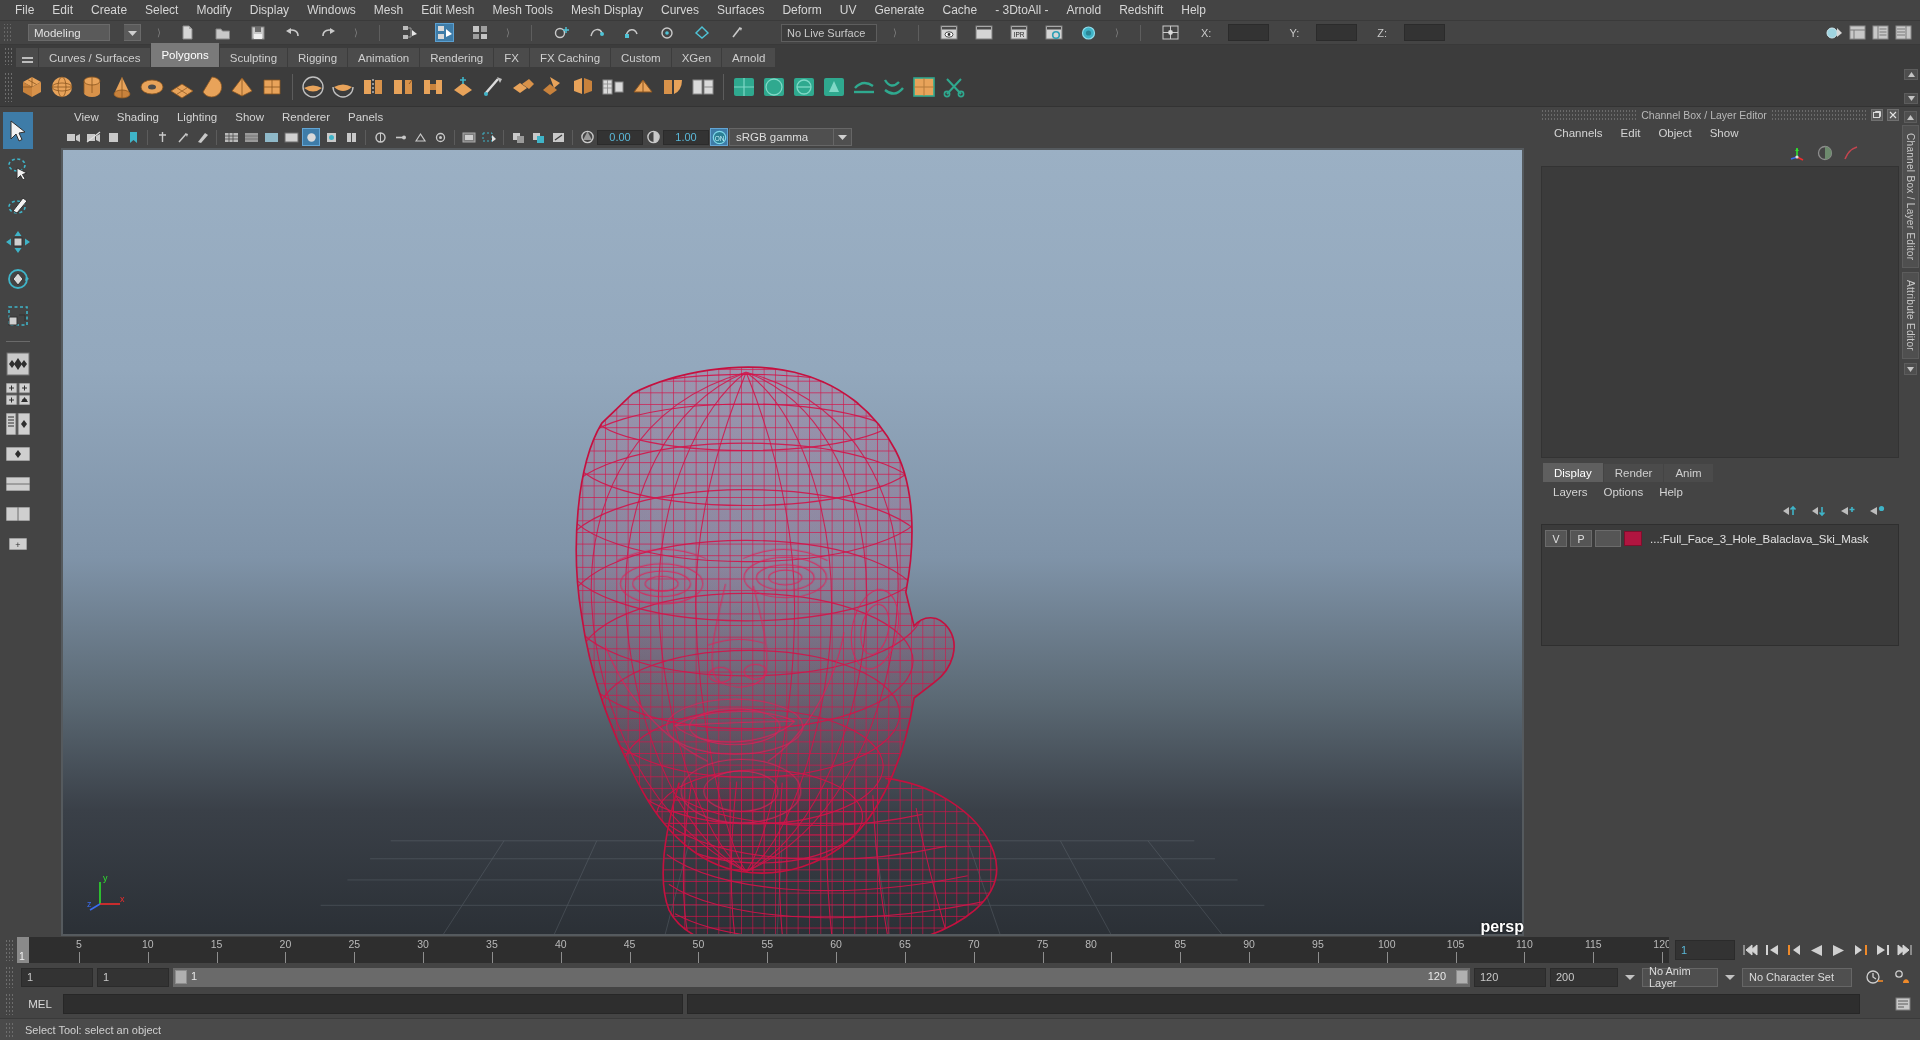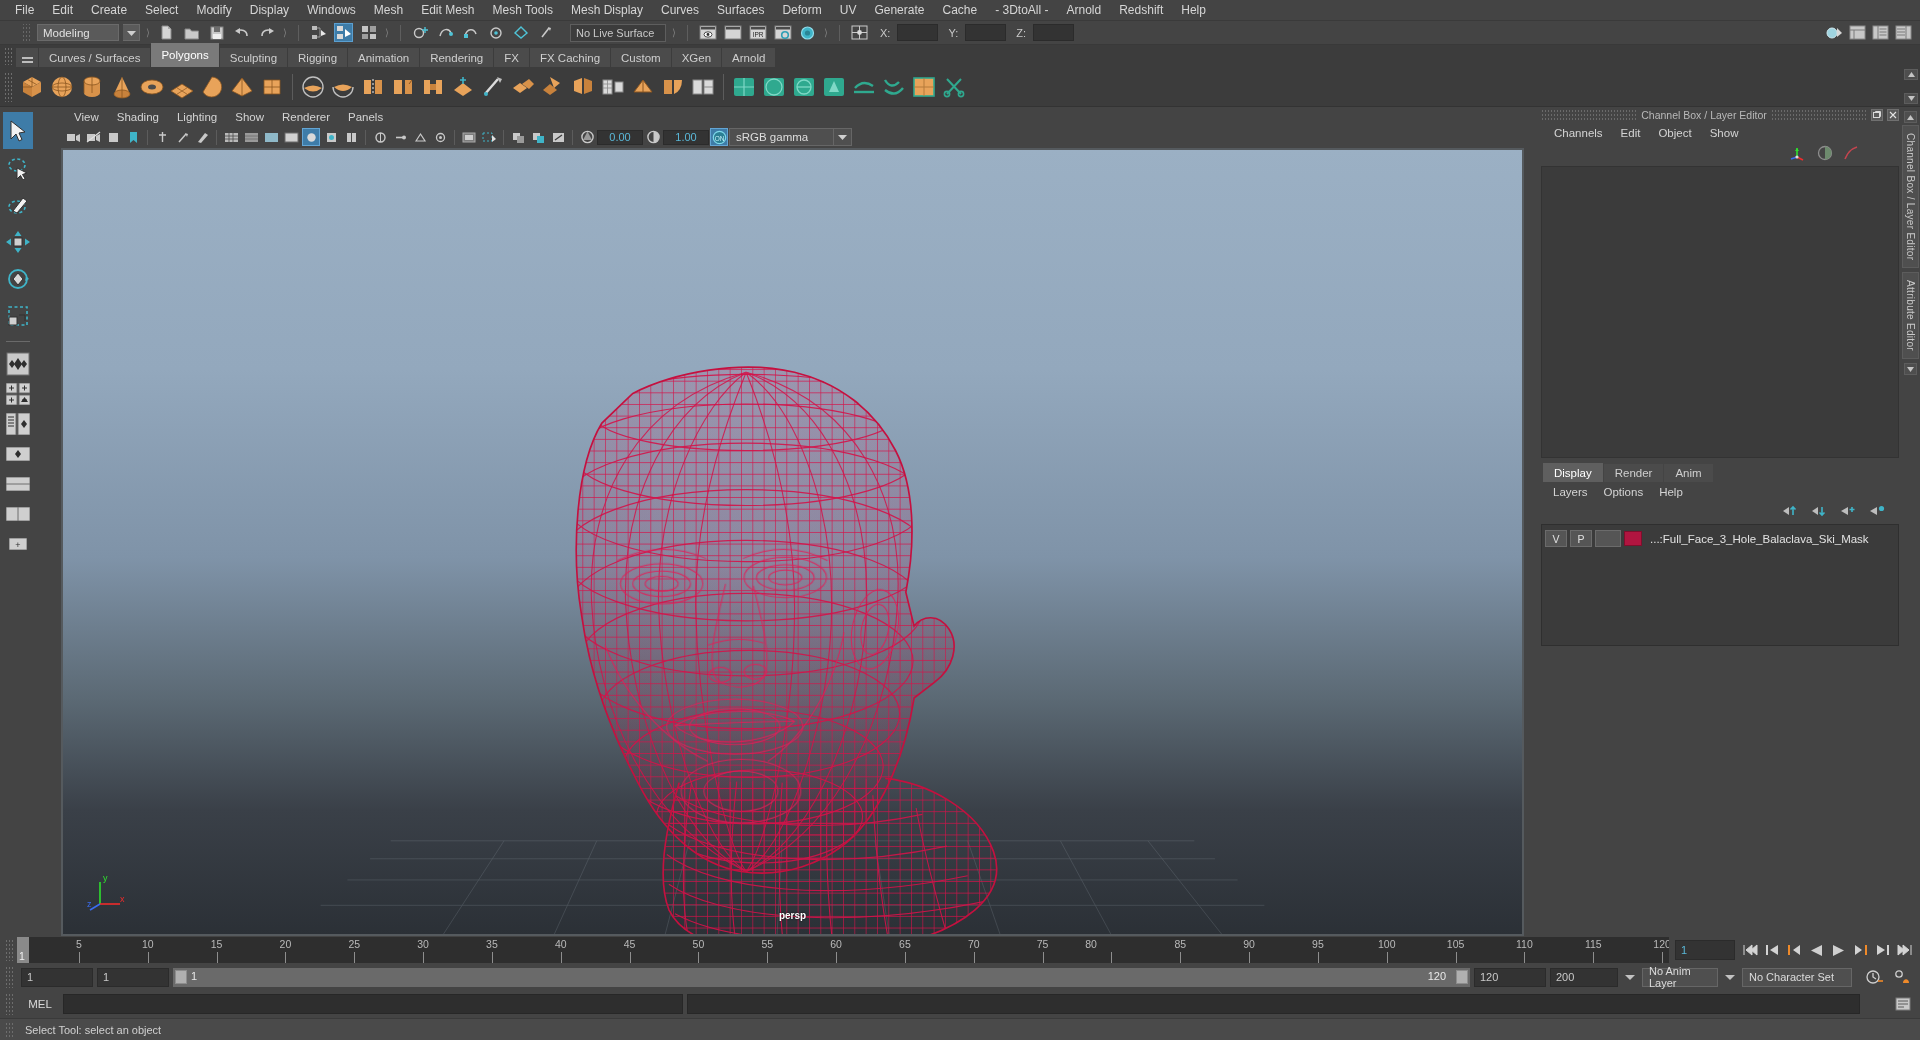--- a/index.html
+++ b/index.html
@@ -16,35 +16,35 @@
   .win-btns { margin-left:auto; display:flex; height:23px; }
   .win-btn { width:43px; height:23px; display:flex; align-items:center; justify-content:center; color:#fff; font-size:13px; }
   .win-btn svg{display:block;}
 
   
   .menubar { height:21px; background:#444444; display:flex; align-items:center; padding-left:6px; flex:none;
     border-bottom:1px solid #3a3a3a; }
   .menu-item { font-size:12px; color:#d6d6d6; padding:2px 9px; line-height:15px; white-space:nowrap; }
 
   
-  .statusline { height:24px; background:#444444; display:flex; align-items:center; flex:none; gap:4px; padding-left:20px;
+  .statusline { height:24px; background:#444444; display:flex; align-items:center; flex:none; gap:14px; padding-left:1px;
     border-bottom:1px solid #393939; }
   .grip { width:9px; height:18px; flex:none; margin:0 3px 0 1px;
      background-image:radial-gradient(#6d6d6d 1px, transparent 1px);
      background-size:3px 4px; background-position:1px 2px; opacity:.85; }
   .mode-sel { width:82px; height:17px; background:#5a5a5a; border:1px solid #6a6a6a; font-size:11.5px; color:#e0e0e0;
      display:flex; align-items:center; padding-left:5px; }
   .mode-arrow { width:17px; height:17px; background:#5a5a5a; border:1px solid #6a6a6a; border-left:none;
      display:flex; align-items:center; justify-content:center; }
   .sl-sep { width:1px; height:16px; background:#5e5e5e; margin:0 5px; flex:none; }
   .sl-sep2 { width:8px; height:16px; flex:none; display:flex; align-items:center; justify-content:center; color:#7d7d7d; font-size:10px; }
   .ico { width:19px; height:19px; flex:none; display:flex; align-items:center; justify-content:center; margin:0 1px; }
   .ico.sel { background:#3e7ca8; border:1px solid #5b9fd0; }
   .live-box { width:96px; height:18px; background:#3c3c3c; border:1px solid #5e5e5e; font-size:11px; color:#c9c9c9;
-     display:flex; align-items:center; padding-left:5px; margin-left:10px;}
+     display:flex; align-items:center; padding-left:5px; margin-left:20px;}
   .xyz-lab { font-size:11px; color:#c8c8c8; margin:0 3px 0 6px; }
   .xyz-field { width:41px; height:17px; background:#333333; border:1px solid #2b2b2b; }
   .sl-right { margin-left:auto; display:flex; align-items:center; padding-right:6px; gap:2px; }
 
   
   .shelf-tabs { height:22px; background:#3c3c3c; display:flex; align-items:flex-end; flex:none; padding-left:2px; }
   .shelf-grip { width:9px; height:18px; margin:0 3px 2px 2px;
      background-image:radial-gradient(#6d6d6d 1px, transparent 1px); background-size:3px 4px; }
   .tab-menu-btn { width:22px; height:19px; background:#4b4b4b; display:flex; align-items:center; justify-content:center; margin-right:1px; }
   .tab-menu-btn span{display:block;width:11px;height:2px;background:#bdbdbd;box-shadow:0 4px 0 #bdbdbd;}
@@ -80,21 +80,21 @@
   .vt-sep { width:1px; height:15px; background:#5c5c5c; margin:0 4px; flex:none; }
   .num-field { width:46px; height:15px; background:#333333; border:1px solid #2b2b2b; color:#5ab8d8; font-size:11px;
      display:flex; align-items:center; justify-content:center; }
   .gamma-box { width:105px; height:18px; background:#4f4f4f; border:1px solid #666; font-size:11.5px; color:#dedede;
      display:flex; align-items:center; padding-left:6px; }
   .gamma-arrow { width:18px; height:18px; background:#4f4f4f; border:1px solid #666; border-left:none;
      display:flex; align-items:center; justify-content:center; }
   .viewport { flex:1; position:relative; min-height:0; overflow:hidden;
      background:linear-gradient(#9bb0c4 0%, #93a8bd 28%, #7f93a8 52%, #5b6974 70%, #3a4048 84%, #2b3036 100%); }
   .vp-border { position:absolute; inset:0; border:2px solid #555a5e; pointer-events:none; }
-  .persp-label { position:absolute; left:0; right:0; bottom:15px; text-align:center; font-size:10px; color:#ffffff;
+  .persp-label { position:absolute; left:0; right:0; bottom:0; text-align:right; font-size:16px; color:#ffffff;
      font-weight:bold; text-shadow:0 0 2px #000; }
   .axis { position:absolute; left:25px; bottom:22px; width:44px; height:44px; }
   .vp-scroll-r { width:15px; background:#444; flex:none; }
 
   
   .rpanel { width:362px; flex:none; background:#444444; display:flex; flex-direction:column; }
   .cb-title { height:15px; display:flex; align-items:center; font-size:10.5px; color:#b9b9b9; flex:none; gap:4px; padding:0 2px;}
   .dotfill { flex:1; height:10px; background-image:radial-gradient(#6a6a6a .8px, transparent .8px);
      background-size:3px 4px; background-position:0 3px; }
   .cb-wbtn { width:12px; height:12px; background:#5a5a5a; border:1px solid #707070; display:flex; align-items:center; justify-content:center;}

